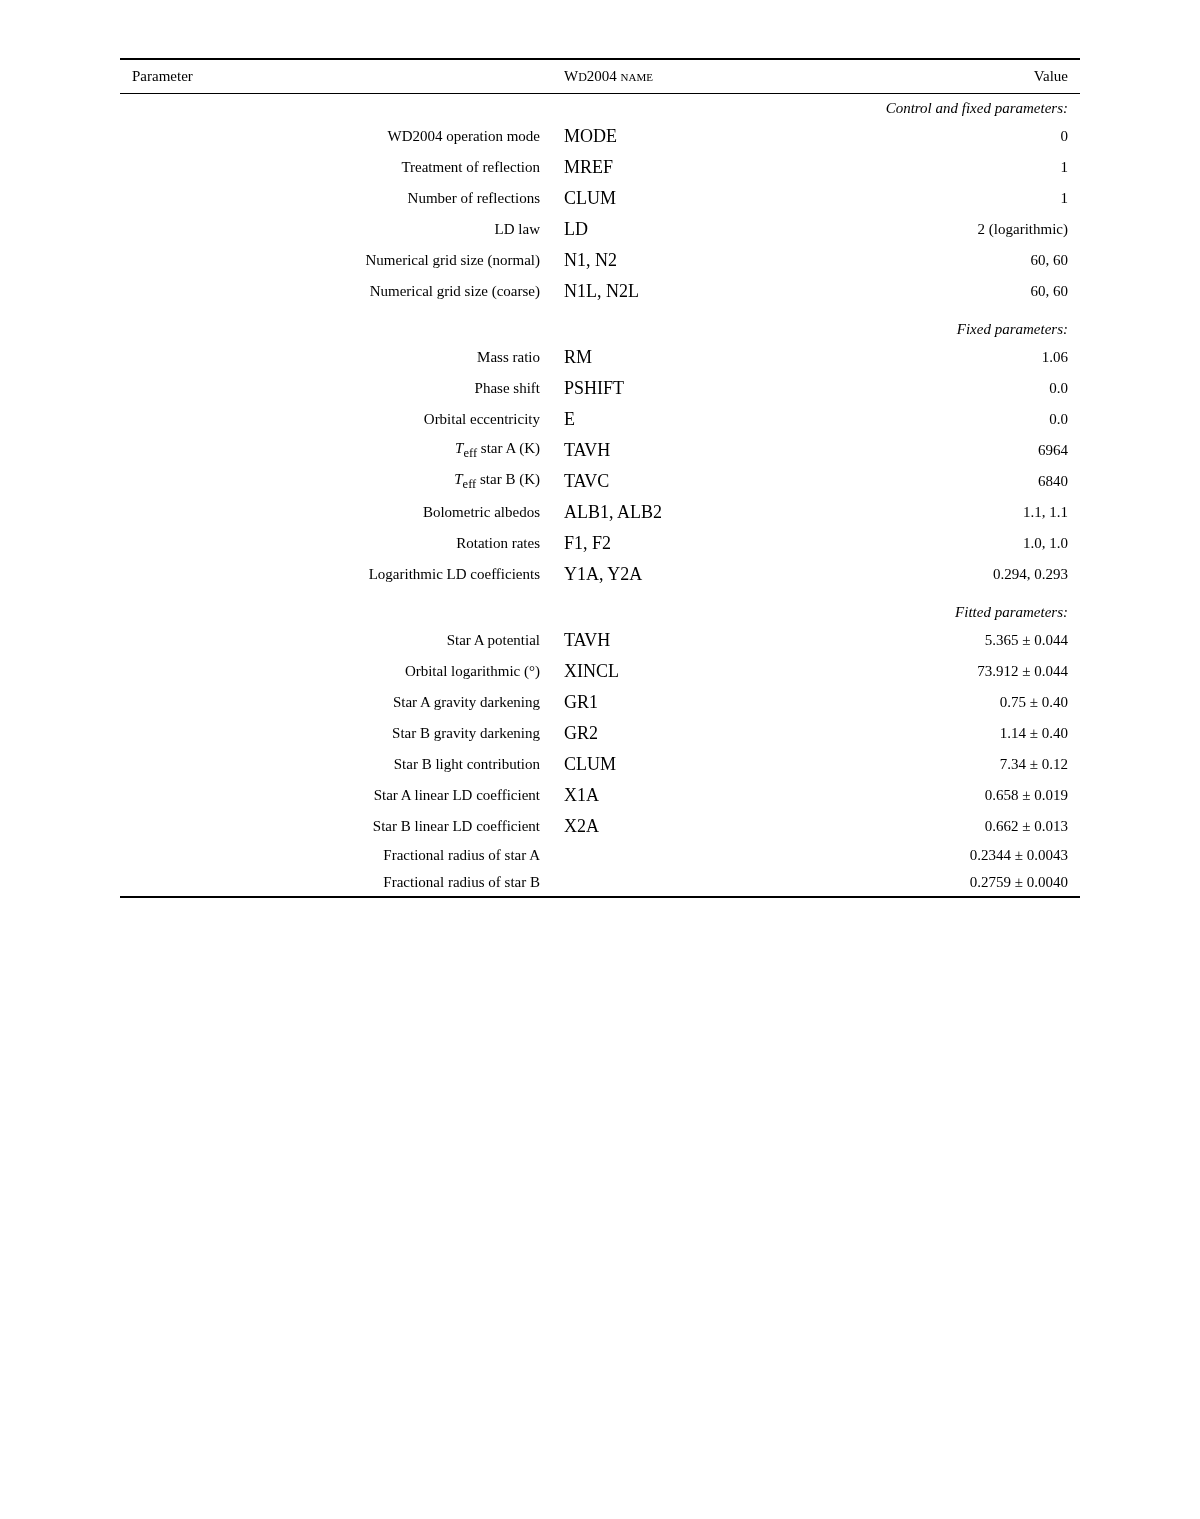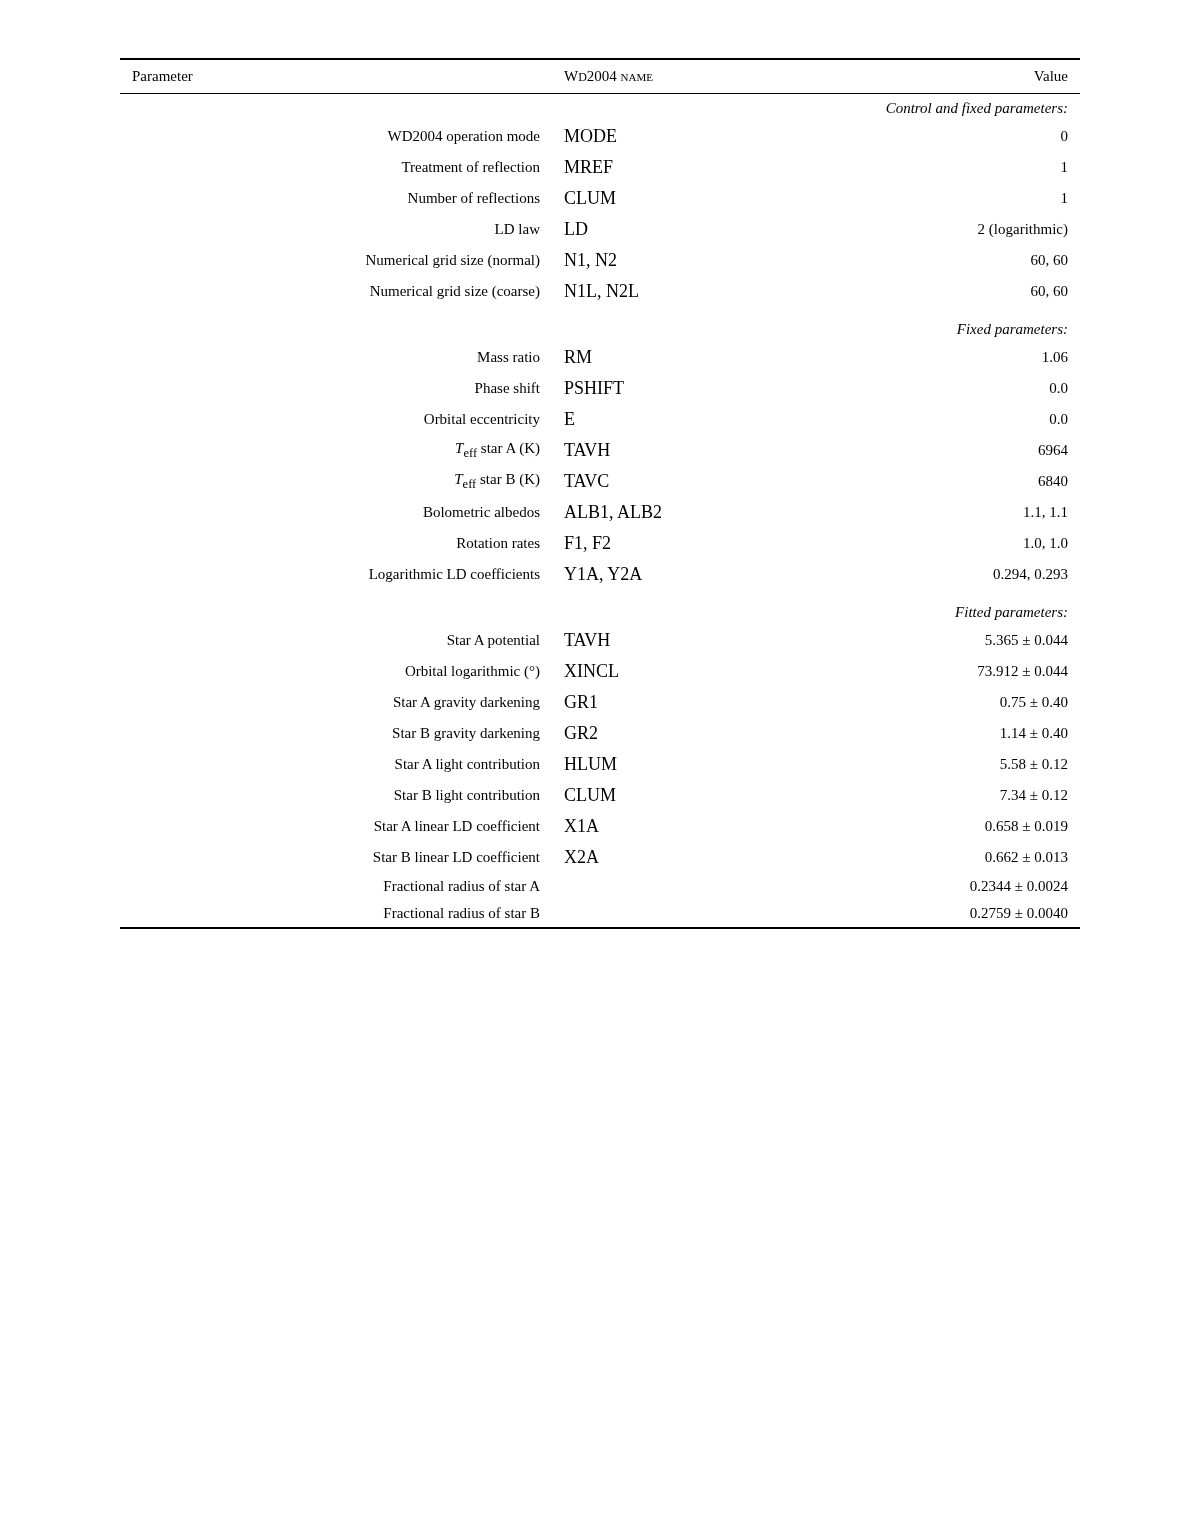--- a/index.html
+++ b/index.html
@@ -198,43 +198,38 @@
           <td>Star A gravity darkening</td>
           <td><span class="smallcaps">GR1</span></td>
           <td>0.75 ± 0.40</td>
         </tr>
         <tr>
           <td>Star B gravity darkening</td>
           <td><span class="smallcaps">GR2</span></td>
           <td>1.14 ± 0.40</td>
         </tr>
         <tr>
-          <td>Star A light contribution</td>
-          <td><span class="smallcaps">HLUM</span></td>
-          <td>5.58 ± 0.12</td>
-        </tr>
-        <tr>
           <td>Star B light contribution</td>
           <td><span class="smallcaps">CLUM</span></td>
           <td>7.34 ± 0.12</td>
         </tr>
         <tr>
           <td>Star A linear LD coefficient</td>
           <td><span class="smallcaps">X1A</span></td>
           <td>0.658 ± 0.019</td>
         </tr>
         <tr>
           <td>Star B linear LD coefficient</td>
           <td><span class="smallcaps">X2A</span></td>
           <td>0.662 ± 0.013</td>
         </tr>
         <tr>
           <td>Fractional radius of star A</td>
           <td></td>
-          <td>0.2344 ± 0.0024</td>
+          <td>0.2344 ± 0.0043</td>
         </tr>
         <tr>
           <td>Fractional radius of star B</td>
           <td></td>
           <td>0.2759 ± 0.0040</td>
         </tr>
       </tbody>
   </table>
 </div>
 

